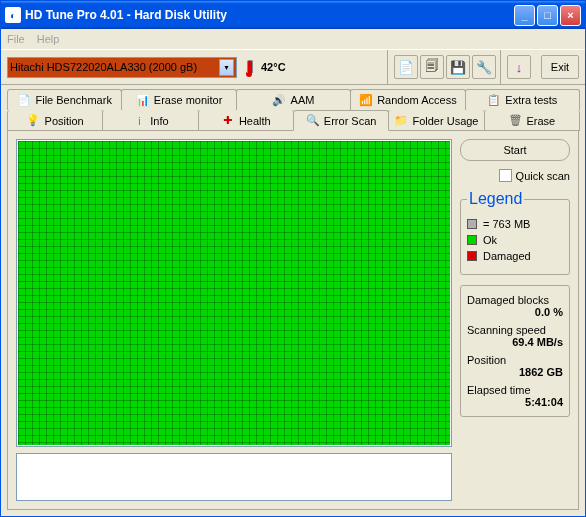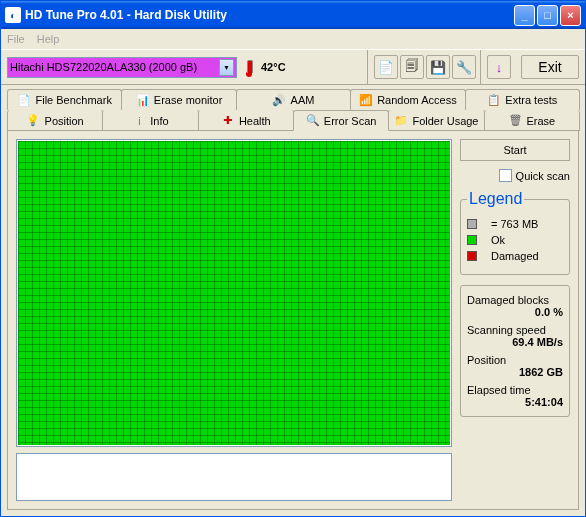--- a/index.html
+++ b/index.html
@@ -7,48 +7,48 @@
 .window { width: 586px; height: 517px; border: 1px solid #0054e3; background: #ece9d8; display: flex; flex-direction: column; }
 .titlebar { height: 28px; background: linear-gradient(to bottom, #3b8df0 0%, #0054e3 10%, #0054e3 90%, #003db0 100%); display: flex; align-items: center; padding: 0 4px; color: #fff; font-weight: bold; font-size: 12px; }
 .titlebar .tb-icon { width: 16px; height: 16px; margin-right: 4px; background: #fff; border-radius: 2px; display: flex; align-items: center; justify-content: center; font-size: 10px; color: #0054e3; }
 .titlebar .title { flex: 1; }
 .tb-controls { display: flex; gap: 2px; }
 .tb-btn { width: 21px; height: 21px; background: linear-gradient(to bottom, #7eadf7, #3b8df0); border: 1px solid #fff; border-radius: 3px; display: flex; align-items: center; justify-content: center; color: #fff; font-weight: bold; cursor: pointer; font-size: 11px; }
 .tb-btn.close { background: linear-gradient(to bottom, #f08080, #d04040); }
 .menubar { height: 20px; background: #ece9d8; display: flex; align-items: center; padding: 0 6px; gap: 12px; font-size: 11px; color: #a0a0a0; }
 .menubar span { cursor: pointer; }
 .toolbar { height: 36px; background: #ece9d8; border-top: 1px solid #fff; border-bottom: 1px solid #aca899; display: flex; align-items: center; padding: 0 6px; gap: 4px; }
-.drive-select { width: 230px; height: 21px; border: 1px solid #7f9db9; background: #d946ef; font-size: 11px; padding: 1px 2px; display: flex; align-items: center; justify-content: space-between; }
+.drive-select { width: 230px; height: 21px; border: 1px solid #7f9db9; background: #c2410c; font-size: 11px; padding: 1px 2px; display: flex; align-items: center; justify-content: space-between; }
 .drive-select .arrow { width: 15px; height: 17px; background: linear-gradient(to bottom, #dbeaf9, #b0cff7); border: 1px solid #7f9db9; display: flex; align-items: center; justify-content: center; font-size: 8px; }
 .temp { display: flex; align-items: center; gap: 8px; font-weight: bold; margin-left: 4px; }
 .thermo { width: 8px; height: 20px; position: relative; }
 .thermo::before { content: ''; position: absolute; bottom: 0; left: 1px; width: 6px; height: 6px; background: #d00; border-radius: 50%; }
 .thermo::after { content: ''; position: absolute; bottom: 4px; left: 2px; width: 4px; height: 12px; background: #d00; border: 1px solid #888; border-bottom: none; border-radius: 2px 2px 0 0; }
 .spacer { flex: 1; }
 .icon-group { border-left: 1px solid #aca899; padding-left: 6px; display: flex; gap: 2px; align-items: center; height: 100%; }
 .ico-btn { width: 24px; height: 24px; border: 1px solid #aca899; background: #ece9d8; display: flex; align-items: center; justify-content: center; cursor: pointer; font-size: 13px; border-radius: 2px; }
-.exit-btn { width: 58px; height: 24px; border: 1px solid #aca899; background: #ece9d8; border-radius: 2px; cursor: pointer; font-size: 14px; margin-left: 6px; }
+.exit-btn { width: 38px; height: 24px; border: 1px solid #aca899; background: #ece9d8; border-radius: 2px; cursor: pointer; font-size: 11px; margin-left: 6px; }
 .content { flex: 1; padding: 4px 6px 6px 6px; display: flex; flex-direction: column; }
 .tabs-row { display: flex; }
 .tab { flex: 1; height: 21px; border: 1px solid #aca899; border-bottom: none; background: #ece9d8; display: flex; align-items: center; justify-content: center; gap: 4px; font-size: 11px; cursor: pointer; border-radius: 3px 3px 0 0; margin-right: -1px; }
 .tab.active { background: #ece9d8; border-bottom: 1px solid #ece9d8; position: relative; z-index: 2; }
 .tabs-row.bottom .tab:not(.active) { border-top: none; }
 .tab-icon { width: 14px; height: 14px; display: flex; align-items: center; justify-content: center; }
 .pane { flex: 1; border: 1px solid #aca899; background: #ece9d8; padding: 8px; display: flex; gap: 8px; margin-top: -1px; }
 .scan-area { flex: 1; display: flex; flex-direction: column; gap: 6px; }
 .grid-box { flex: 1; border: 1px solid #7f9db9; background: #fff; position: relative; overflow: hidden; }
 .grid-green { position: absolute; inset: 1px; background-color: #00d800; background-image: linear-gradient(to right, rgba(0,0,0,.25) 1px, transparent 1px), linear-gradient(to bottom, rgba(0,0,0,.25) 1px, transparent 1px); background-size: 7px 7px; }
 .bottom-box { height: 48px; border: 1px solid #7f9db9; background: #fff; }
 .side { width: 110px; display: flex; flex-direction: column; gap: 4px; }
-.start-btn { height: 22px; border: 1px solid #aca899; background: #ece9d8; border-radius: 0; cursor: pointer; font-size: 11px; }
+.start-btn { height: 22px; border: 1px solid #aca899; background: #ece9d8; border-radius: 10px; cursor: pointer; font-size: 11px; }
 .qscan { display: flex; align-items: center; gap: 4px; margin-top: 4px; justify-content: flex-end; }
 .qscan .chk { width: 13px; height: 13px; border: 1px solid #7f9db9; background: #fff; }
 fieldset { border: 1px solid #aca899; border-radius: 3px; padding: 6px 6px 8px 6px; margin-top: 4px; }
 fieldset legend { color: #0054e3; font-size: 16px; padding: 0 2px; }
-.leg-row { display: flex; align-items: center; gap: 14px; margin: 4px 0; font-size: 11px; }
+.leg-row { display: flex; align-items: center; gap: 6px; margin: 4px 0; font-size: 11px; }
 .sq { width: 10px; height: 10px; border: 1px solid #555; }
 .sq.gray { background: #b0b0b0; }
 .sq.green { background: #00d800; }
 .sq.red { background: #d80000; }
 .stats { border: 1px solid #aca899; border-radius: 3px; padding: 8px 6px; margin-top: 6px; display: flex; flex-direction: column; gap: 0; }
 .stat-lbl { font-size: 11px; }
 .stat-val { font-size: 11px; font-weight: bold; text-align: right; margin-bottom: 6px; }
 </style>
 </head>
 <body>

